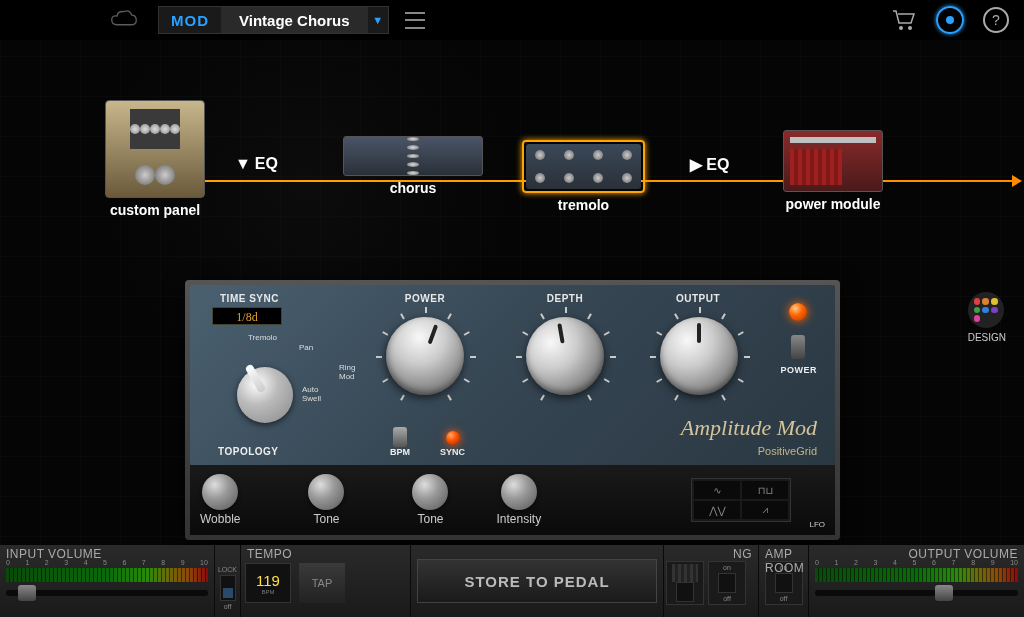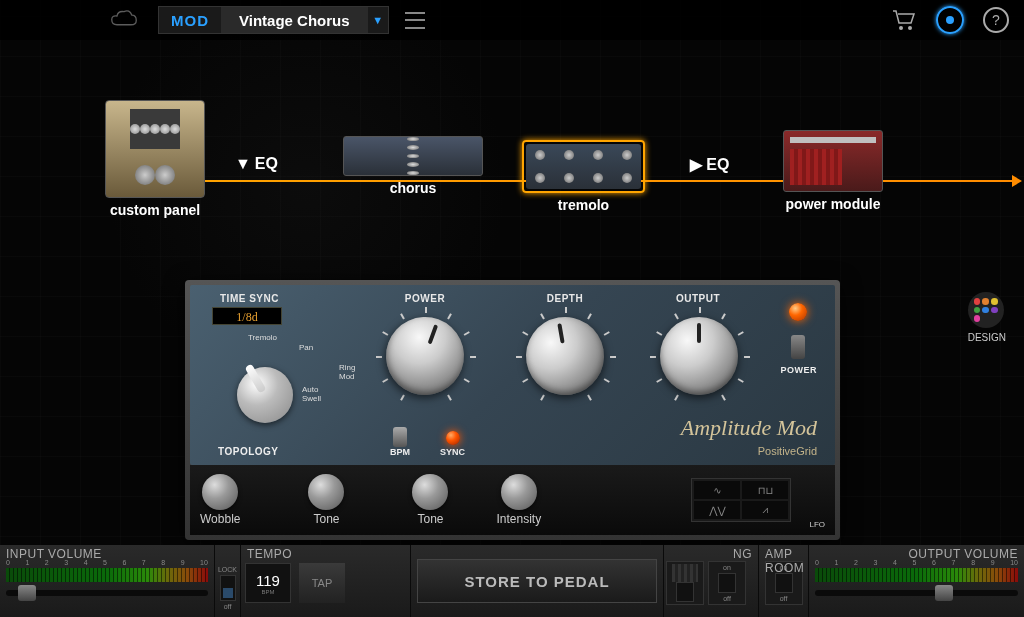--- a/index.html
+++ b/index.html
@@ -94,21 +94,21 @@
   .bb-head { font-size:12px; color:#aaa; letter-spacing:.5px; text-align:left; padding:2px 6px; height:14px;}
   .meter { height:14px; background:linear-gradient(90deg,#0a4a0a 0%,#0a6a0a 50%,#2a8a0a 70%,#6a6a0a 80%,#8a4a0a 90%,#8a0a0a 100%); margin:2px 6px; position:relative;}
   .meter::after{content:'';position:absolute;inset:0;background:repeating-linear-gradient(90deg,transparent 0 3px,rgba(0,0,0,.5) 3px 4px);}
   .slider-track { height:6px; background:#0a0a0a; margin:8px 6px; border-radius:3px; position:relative;}
   .slider-thumb { position:absolute; top:-5px; width:18px; height:16px; background:linear-gradient(#888,#444); border-radius:3px;}
   .scale { display:flex; justify-content:space-between; font-size:7px; color:#888; padding:0 6px;}
   .lock-col { width:26px; display:flex; flex-direction:column; align-items:center; justify-content:center; font-size:7px; color:#888; gap:2px; padding-top:14px;}
   .lock-sw { width:16px; height:26px; background:#111; border:1px solid #333; position:relative;}
   .lock-sw::after{content:'';position:absolute;left:2px;right:2px;bottom:2px;height:10px;background:#2a4a6a;}
   .tempo-box { width:46px; height:40px; background:#111; border:1px solid #333; display:flex;flex-direction:column;align-items:center;justify-content:center; margin:4px;}
-  .tempo-val { font-size:15px; color:#ffffff;}
+  .tempo-val { font-size:15px; color:#fde047;}
   .tempo-u { font-size:6px; color:#777;}
   .tap-btn { width:46px; height:40px; background:linear-gradient(#3a3a3a,#222); display:flex;align-items:center;justify-content:center; font-size:11px; color:#888; margin:4px;}
   .store-btn { flex:1; margin:14px 6px; background:linear-gradient(#333,#1a1a1a); border:1px solid #444; display:flex;align-items:center;justify-content:center; font-size:15px; font-weight:bold; color:#bbb; letter-spacing:1px;}
   .ng-box, .amp-box { width:38px; height:44px; background:#1a1a1a; border:1px solid #333; margin:2px; display:flex; flex-direction:column; align-items:center; justify-content:space-between; font-size:7px; color:#888; padding:2px;}
   .ng-sw { width:18px; height:20px; background:#111; border:1px solid #333;}
   .amp-inner { width:26px;height:18px;background:repeating-linear-gradient(90deg,#333 0 3px,#222 3px 6px);}
 </style>
 </head>
 <body>
 

